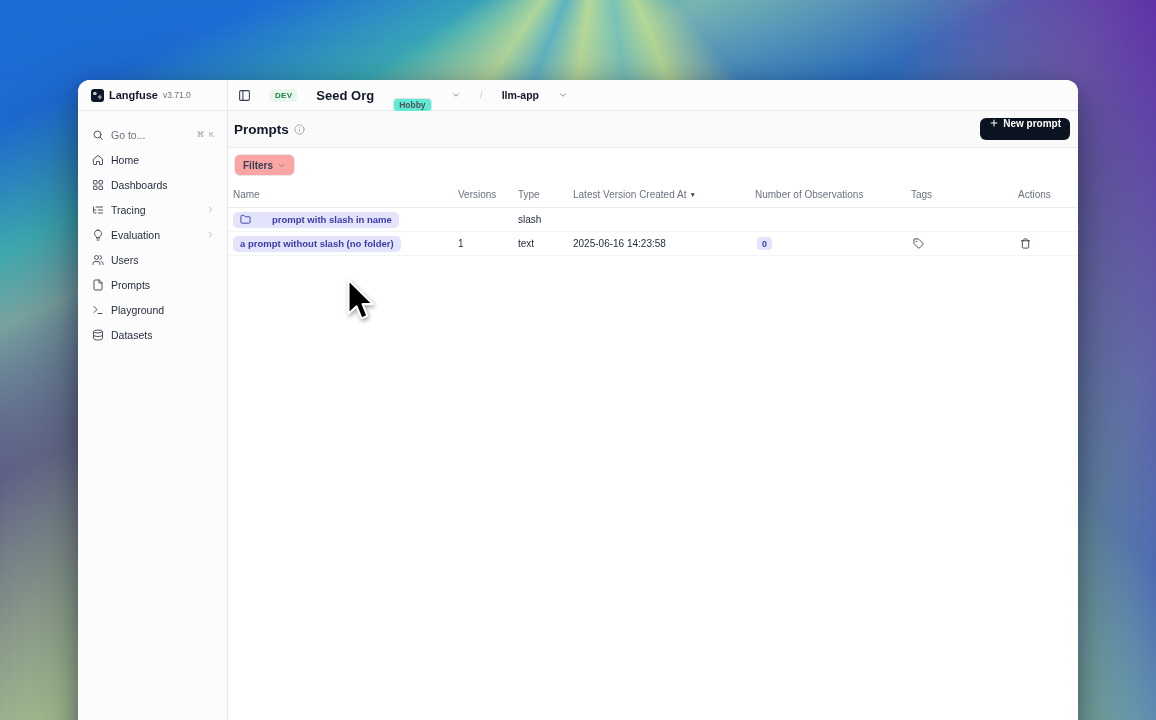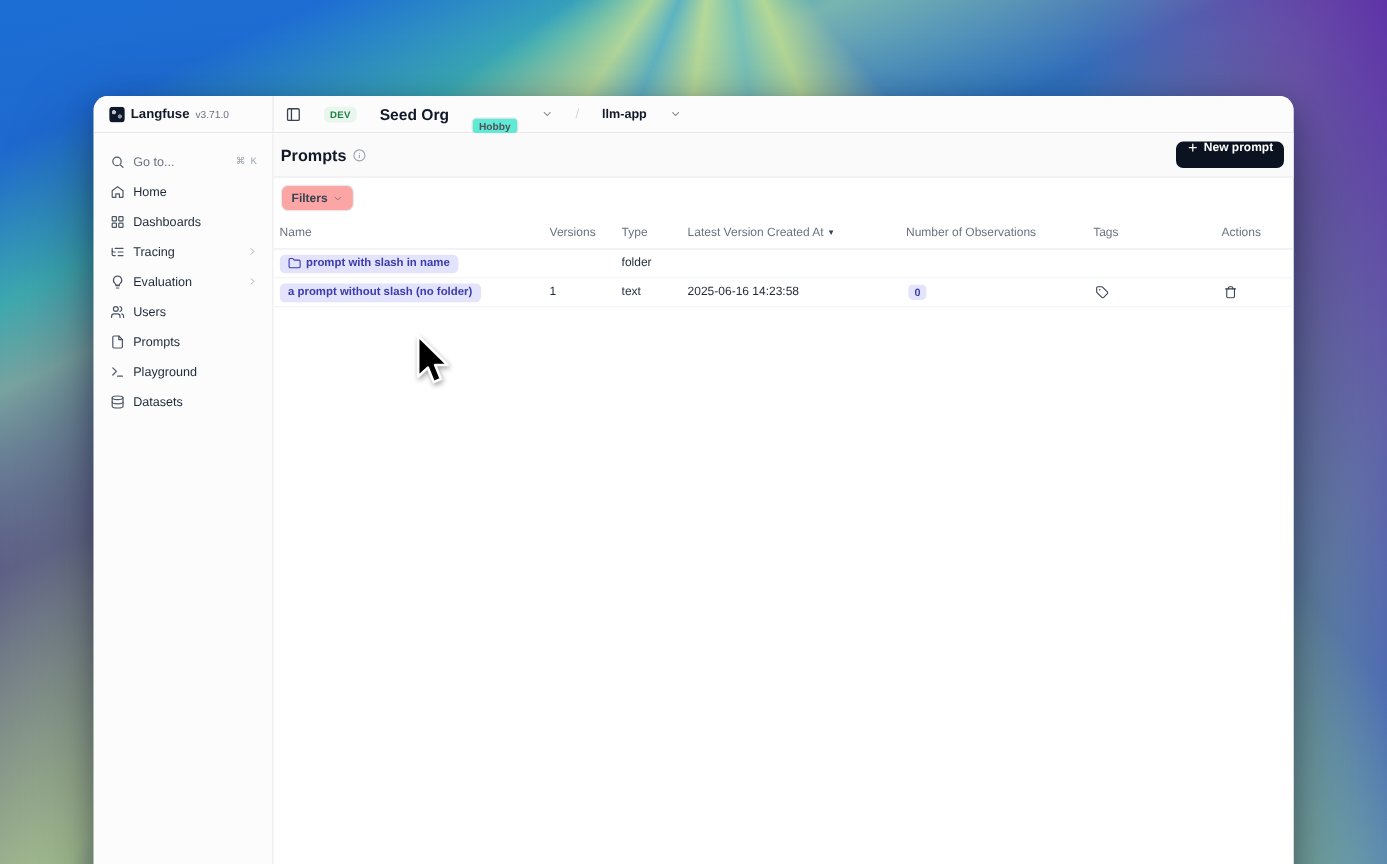--- a/index.html
+++ b/index.html
@@ -71,21 +71,21 @@
 
   .toolbar { height:34px; min-height:34px; display:flex; align-items:center; padding:0 6px; }
   .btn-filters { display:flex; align-items:center; gap:4px; font-size:10px; font-weight:600; color:#374151; border:1px solid #e5e7eb; background:#fca5a5; border-radius:6px; height:22px; padding:0 8px; cursor:pointer; }
 
   
   .t-row { display:grid; grid-template-columns:225px 60px 55px 182px 156px 107px 1fr; align-items:center; padding-left:5px; }
   .t-head { height:26px; border-bottom:1px solid #ececee; color:#6b7280; font-size:10px; }
   .t-cell { padding-right:8px; white-space:nowrap; overflow:hidden; display:flex; align-items:center; }
   .sort-ind { font-size:6.5px; color:#374151; margin-left:3px; }
   .t-body-row { height:24px; border-bottom:1px solid #f3f4f6; font-size:10px; color:#1f2937; }
-  .name-pill { display:inline-flex; align-items:center; gap:4px; background:#e3e3fb; color:#3b3bae; font-size:9.5px; font-weight:600; padding:2.5px 7px; border-radius:5px; max-width:100%; }
+  .name-pill { display:inline-flex; align-items:center; gap:21px; background:#e3e3fb; color:#3b3bae; font-size:9.5px; font-weight:600; padding:2.5px 7px; border-radius:5px; max-width:100%; }
   .obs-badge { display:inline-block; background:#e3e3fb; color:#3b3bae; font-size:9px; font-weight:600; padding:1.5px 5px; border-radius:4px; min-width:7px; text-align:center; }
   .cell-obs { padding-left:2px; }
   .icon-btn { color:#374151; background:none; border:none; display:flex; cursor:pointer; padding:2px; }
 
   
   .cursor { position:absolute; left:344px; top:278px; pointer-events:none; z-index:50; filter:drop-shadow(1px 2px 2px rgba(0,0,0,.35)); }
 </style>
 </head>
 <body>
 
@@ -292,21 +292,21 @@
               <span class="name-pill">
                 <span>
                   <svg width="11" height="11" viewBox="0 0 24 24" fill="none" stroke="currentColor" stroke-width="2" stroke-linecap="round" stroke-linejoin="round">
                       <path d="M20 20a2 2 0 0 0 2-2V8a2 2 0 0 0-2-2h-7.9a2 2 0 0 1-1.69-.9L9.6 3.9A2 2 0 0 0 7.93 3H4a2 2 0 0 0-2 2v13a2 2 0 0 0 2 2Z"></path>
                     </svg>
                 </span>
                 <span>prompt with slash in name</span>
               </span>
             </div>
             <div class="t-cell"></div>
-            <div class="t-cell">folder</div>
+            <div class="t-cell">slash</div>
             <div class="t-cell"></div>
             <div class="t-cell"></div>
             <div class="t-cell"></div>
             <div class="t-cell"></div>
           </div>
 
           <div class="t-row t-body-row">
             <div class="t-cell">
               <span class="name-pill">
                 <span>a prompt without slash (no folder)</span>

